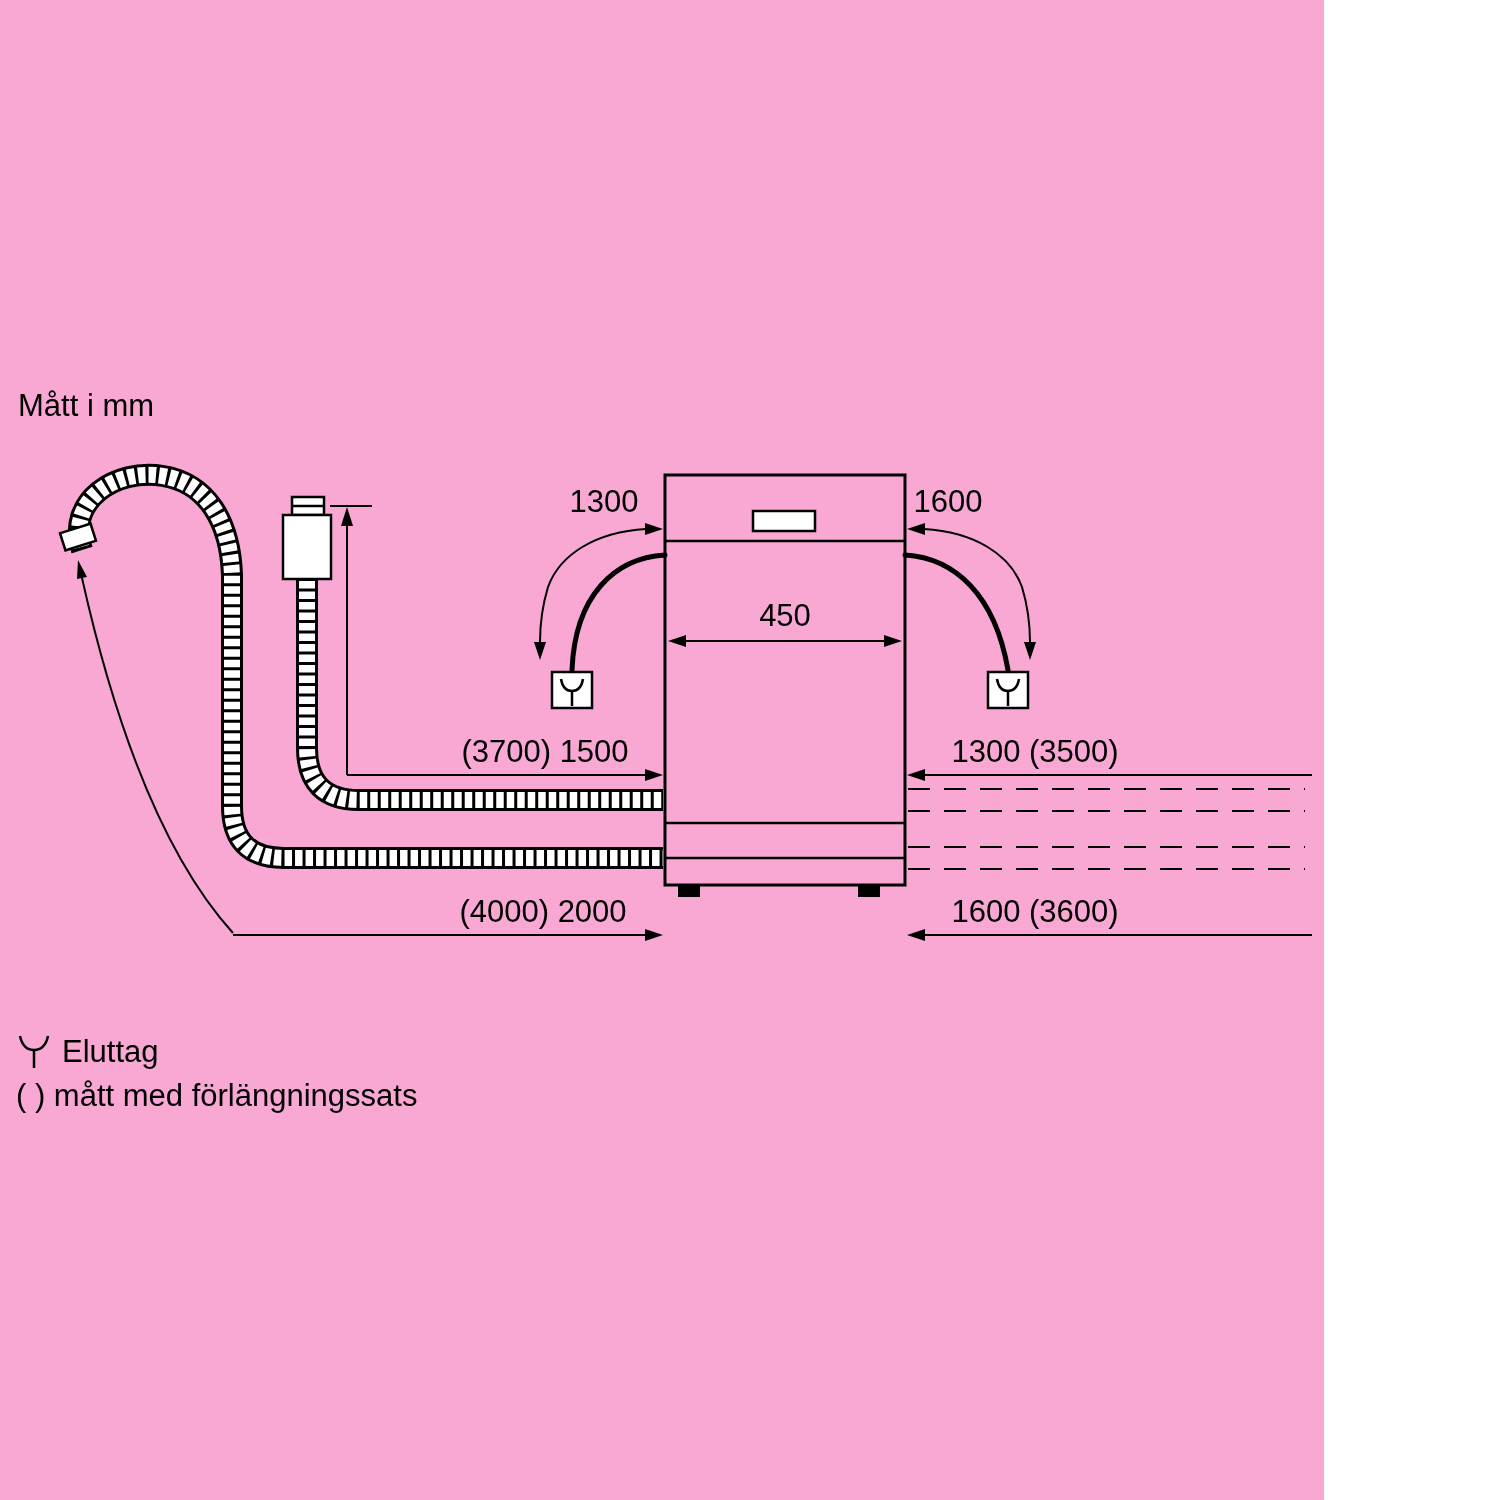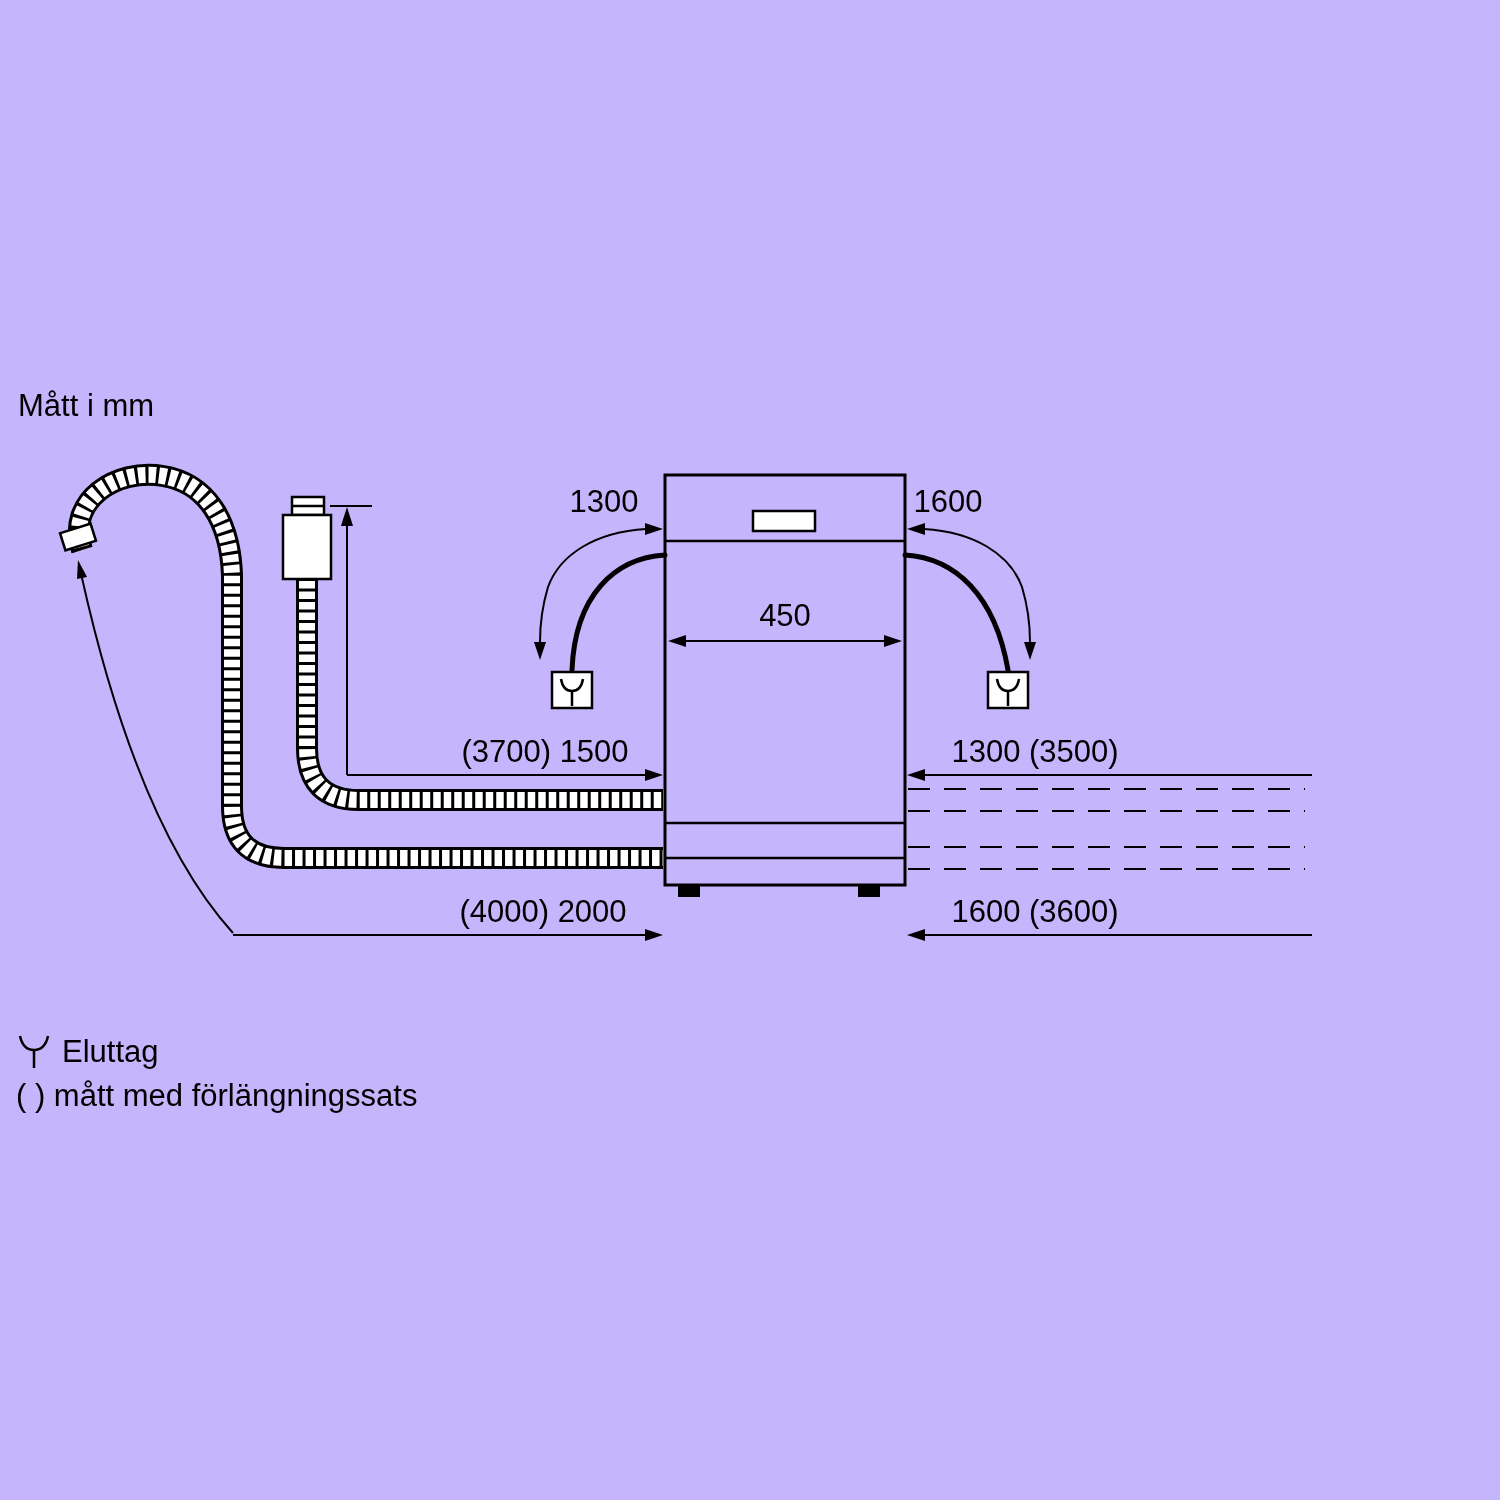--- a/index.html
+++ b/index.html
@@ -1,16 +1,16 @@
 <!DOCTYPE html>
 <html><head>
 <meta charset="utf-8">
 <style>
   html,body{margin:0;padding:0;background:#ffffff;}
-  .page{position:relative;width:1500px;height:1500px;background:#c4b5fd;overflow:hidden;text-align:center;}
+  .page{position:relative;width:1324px;height:1500px;background:#f9a8d4;overflow:hidden;text-align:center;}
   svg{display:block;}
   .lbl{font-family:"Liberation Sans",sans-serif;font-size:31px;fill:#000;}
   .hose-outer{fill:none;stroke:#000;stroke-width:22;}
   .hose-inner{fill:none;stroke:#fff;stroke-width:16;}
   .hose-ribs{fill:none;stroke:#000;stroke-width:21;stroke-dasharray:3 7.5;}
   .thin{fill:none;stroke:#000;stroke-width:2;}
   .med{fill:none;stroke:#000;stroke-width:2.5;}
   .thick{fill:none;stroke:#000;stroke-width:3;}
   .cord{fill:none;stroke:#000;stroke-width:5;stroke-linecap:round;}
   .dash{fill:none;stroke:#000;stroke-width:2;stroke-dasharray:22 14;}

